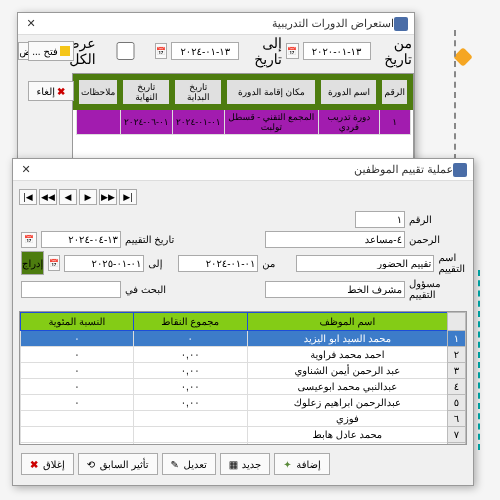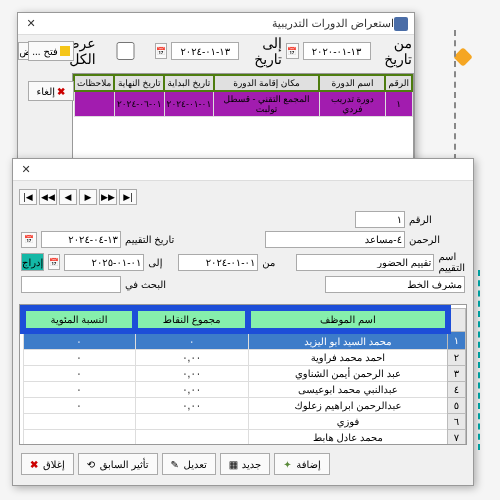--- a/index.html
+++ b/index.html
@@ -17,39 +17,39 @@
 .side-btn .ic{width:10px;height:10px}
 .ic-open{background:#f5c518}
 .ic-cancel{color:#c00;font-weight:bold}
 .daterow{display:flex;align-items:center;gap:4px;margin-bottom:6px;padding-right:2px}
 .daterow label{font-size:14px}
 .daterow input{width:68px;height:18px;border:1px solid #aaa;padding:0 2px;font-size:10px;text-align:center;background:#fff}
 .cal-btn{width:16px;height:16px;border:1px solid #aaa;background:#fafafa;font-size:8px}
 .chk{width:12px;height:12px}
 .smbtn{width:34px;height:18px;border:1px solid #aaa;background:#fafafa;font-size:10px}
 .grid1{border:1px solid #999;background:#fff;height:110px;margin-left:54px}
-.grid1 th{background:#e0e0e0;border:2px solid #4d7c0f;font-size:9px;font-weight:normal;padding:2px;height:16px}
+.grid1 th{background:#e0e0e0;border:6px solid #4d7c0f;font-size:9px;font-weight:normal;padding:2px;height:16px}
 .grid1 td{border:1px solid #ddd;font-size:9px;padding:2px;height:15px;text-align:center}
 .grid1 .selrow td{background:#a21caf;color:#000}
 table{border-collapse:collapse;width:100%}
 .win2{top:158px;left:12px;width:462px;height:328px}
 .win2-body{padding:6px;background:#f0f0f0;height:calc(100% - 22px);display:flex;flex-direction:column}
 .nav-btns{display:flex;gap:2px;padding:2px 0;direction:ltr}
 .nav-btn{width:18px;height:16px;border:1px solid #aaa;background:#fafafa;font-size:9px;display:flex;align-items:center;justify-content:center}
 .form-area{padding:4px 2px}
 .frow{display:flex;align-items:center;gap:4px;margin-bottom:3px;justify-content:flex-start}
 .frow label{font-size:10px;width:56px;text-align:left}
 .frow input{height:17px;border:1px solid #aaa;padding:0 2px;font-size:10px;background:#fff}
 .frow .w50{width:50px}
 .frow .w100{width:100px}
 .frow .w140{width:140px}
 .frow .w80{width:80px}
-.lbtn{width:40px;height:18px;border:1px solid #aaa;background:#14b8a6;font-size:10px}
+.lbtn{width:40px;height:24px;border:1px solid #aaa;background:#4d7c0f;font-size:10px}
 .grid2-wrap{flex:1;border:1px solid #999;background:#fff;margin:4px 0;overflow:hidden}
-.grid2 th{background:#86efac;border:6px solid #1d4ed8;font-size:10px;font-weight:normal;padding:3px;height:18px}
+.grid2 th{background:#84cc16;border:1px solid #1d4ed8;font-size:10px;font-weight:normal;padding:3px;height:18px}
 .grid2 td{border:1px solid #ddd;font-size:10px;padding:2px 4px;height:16px;text-align:center}
 .grid2 .rn{width:18px;text-align:center;background:#e8e8e8;border:1px solid #bbb}
 .grid2 .selrow td{background:#3d7cc9;color:#fff}
 .grid2 .selrow .rn{background:#3d7cc9;color:#fff}
 .grid2 .num{text-align:center}
 .btnbar{display:flex;gap:4px;padding:4px 2px;direction:ltr;justify-content:flex-start}
 .bbtn{height:22px;padding:0 8px;border:1px solid #aaa;background:#fafafa;font-size:10px;display:flex;align-items:center;gap:3px}
 .bic{width:10px;height:10px;display:inline-block}
 .bic-x{color:#c00;font-weight:bold}
 .bic-star{color:#5a8a3a}
@@ -117,20 +117,24 @@
     </tr>
    </tbody>
         </table>
   </div>
  </div>
 </div>
 
 <div class="window win2">
  <div class="titlebar">
   <span class="close-x">✕</span>
+  <span class="title-right">
+        <span class="title-text">عملية تقييم الموظفين</span>
+        <span class="app-icon"></span>
+      </span>
  </div>
  <div class="win2-body">
   <div class="nav-btns">
    <div class="nav-btn">|◀</div>
    <div class="nav-btn">◀◀</div>
    <div class="nav-btn">◀</div>
    <div class="nav-btn">▶</div>
    <div class="nav-btn">▶▶</div>
    <div class="nav-btn">▶|</div>
   </div>
@@ -152,20 +156,21 @@
     <input class="w140" value="تقييم الحضور" style="">
     <span style="flex:1"></span>
     <label>من</label>
     <input class="w80" value="٠١-٠١-٢٠٢٤" style="">
     <label>إلى</label>
     <input class="w80" value="٠١-٠١-٢٠٢٥" style="">
     <button class="cal-btn">📅</button>
     <button class="lbtn">إدراج</button>
    </div>
    <div class="frow">
+    <label>مسؤول التقييم</label>
     <input class="w140" value="مشرف الخط" style="">
     <span style="flex:1"></span>
     <label>البحث في</label>
     <input class="w100" style="">
    </div>
   </div>
   <div class="grid2-wrap">
    <table class="grid2">
     <tbody>
             <tr>

